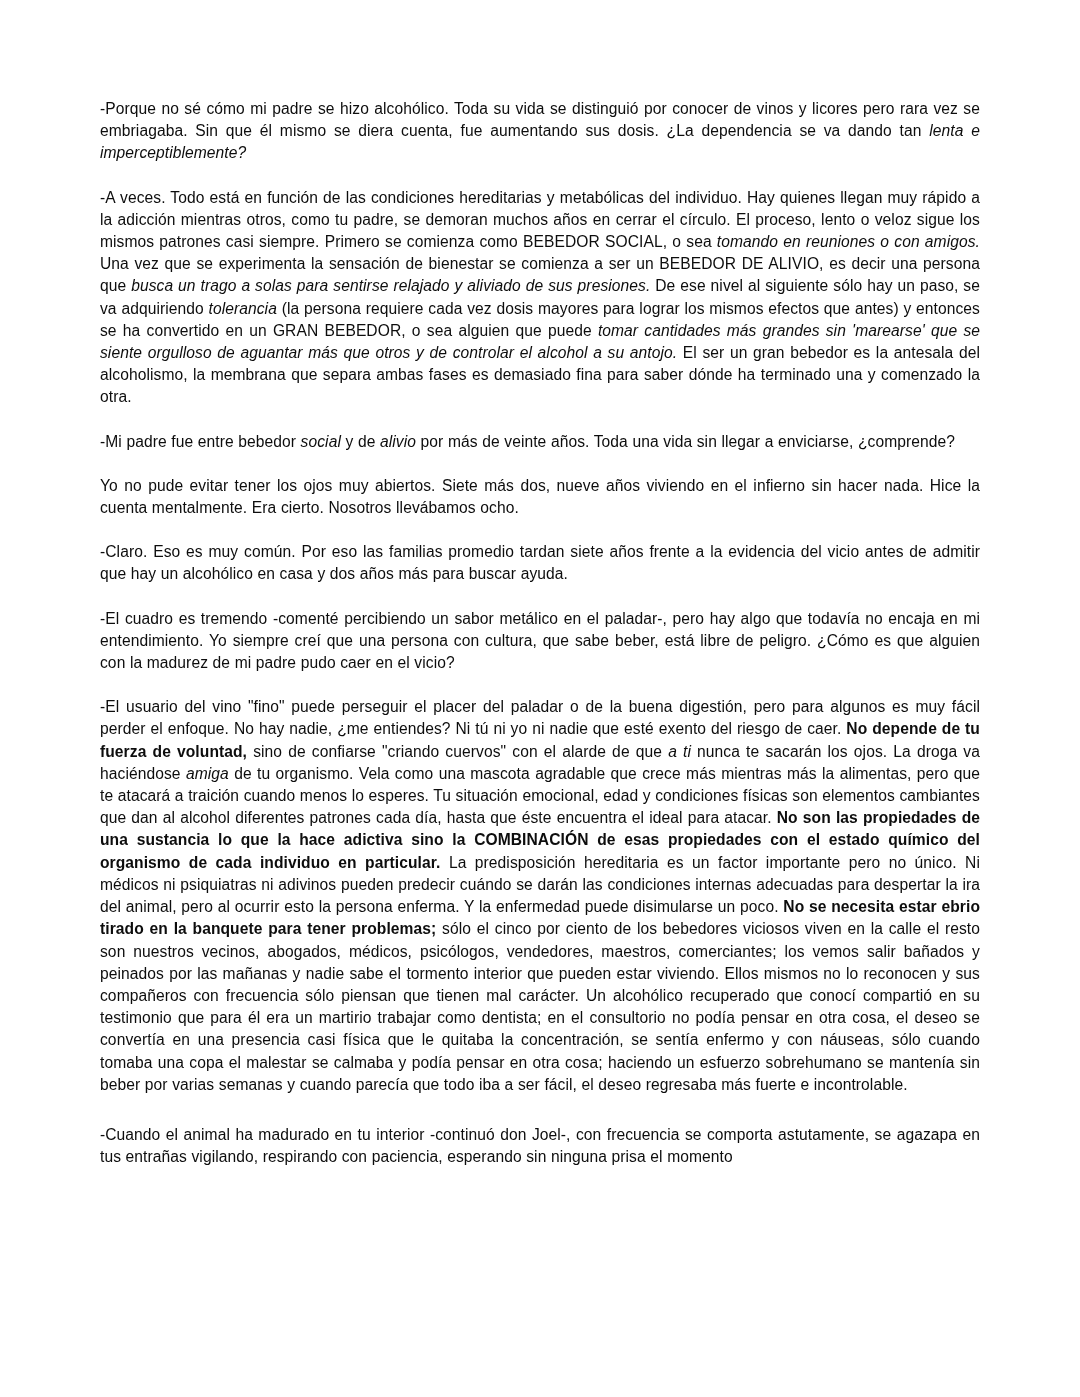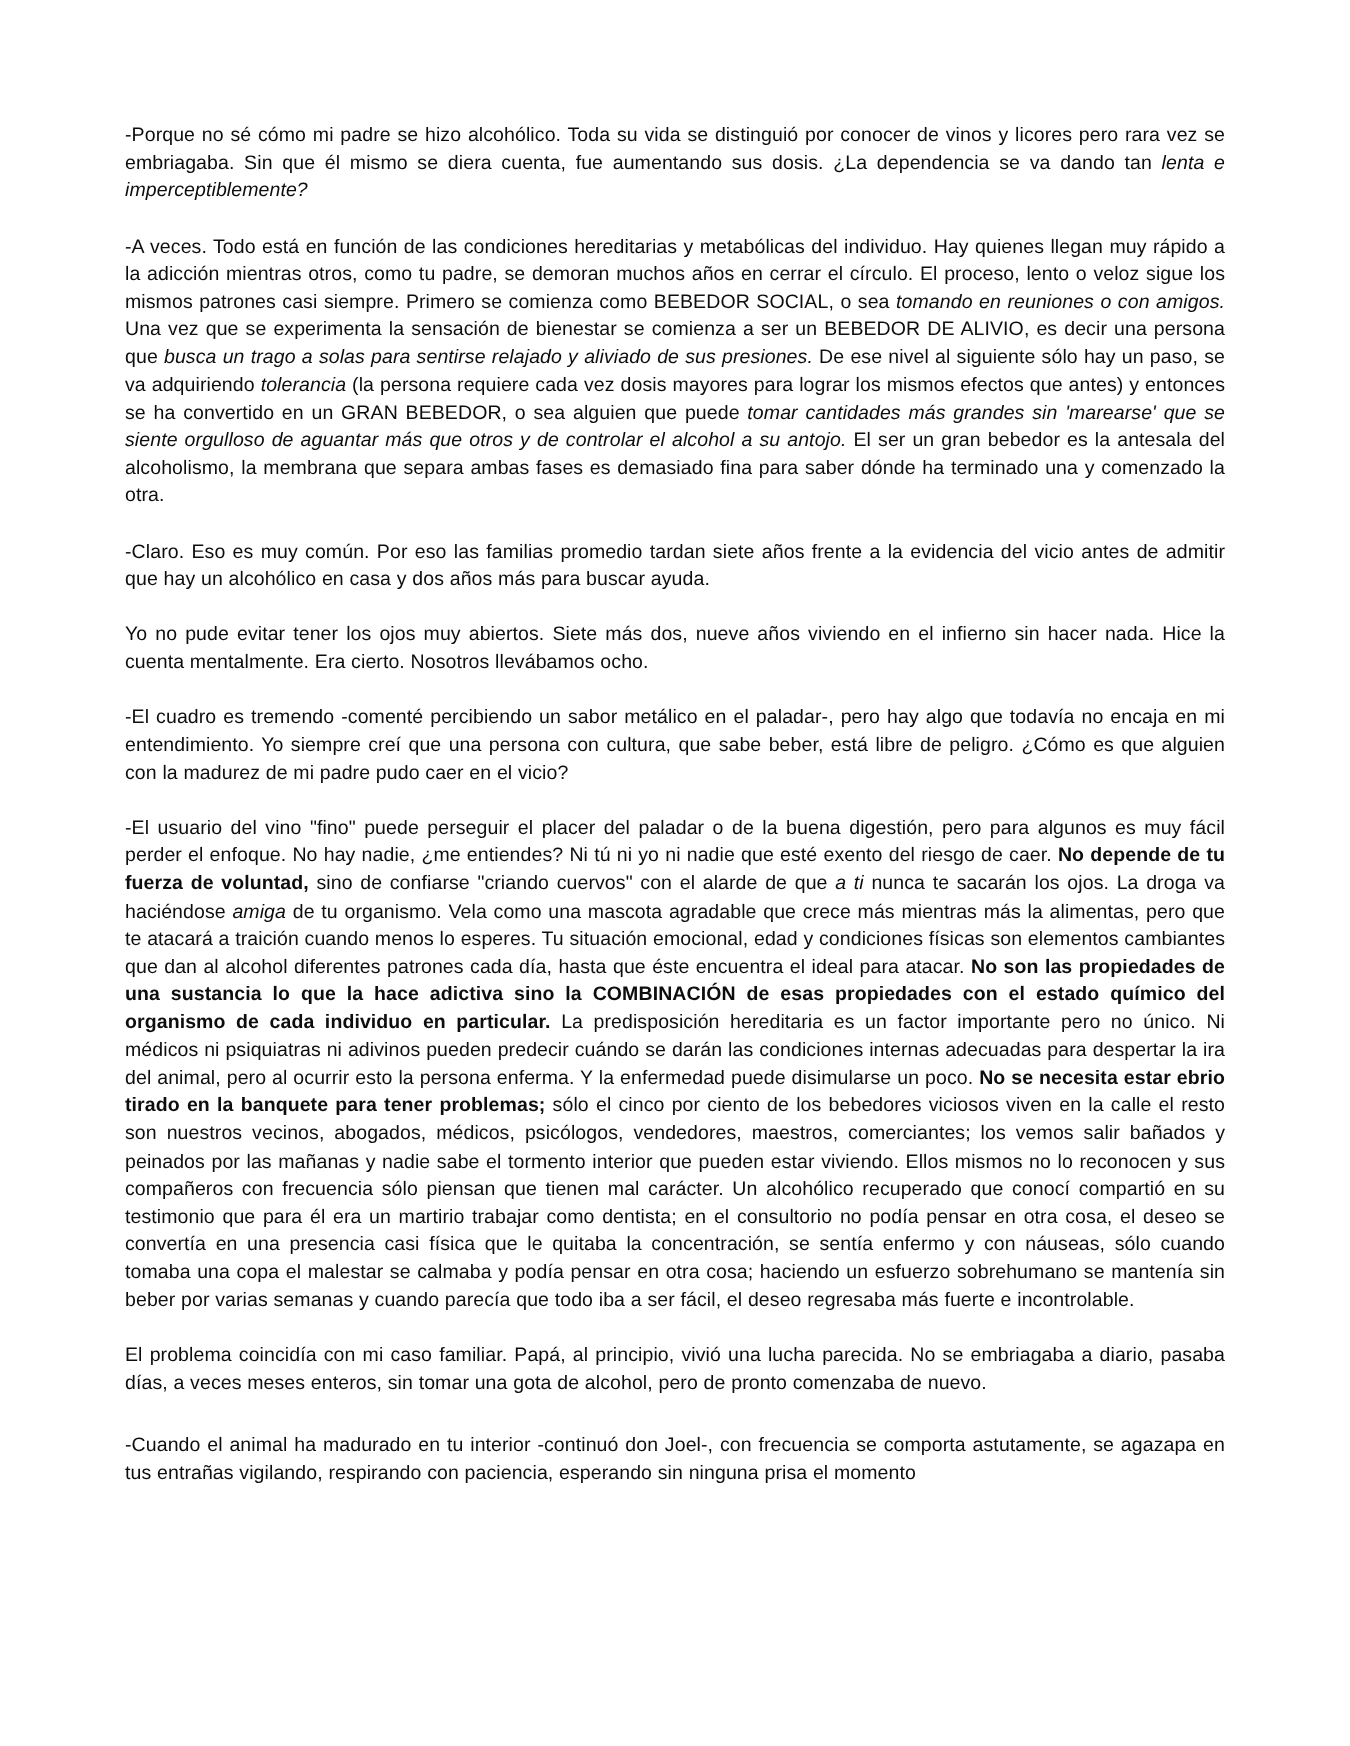--- a/index.html
+++ b/index.html
@@ -43,20 +43,20 @@
   em { font-style: italic; }
   strong { font-weight: bold; }
 </style>
 </head>
 <body>
 
 <div class="page">
   <div class="doc-body">
       <p class="para"><span>-Porque no sé cómo mi padre se hizo alcohólico. Toda su vida se distinguió por conocer de vinos y licores pero rara vez se embriagaba. Sin que él mismo se diera cuenta, fue aumentando sus dosis. ¿La dependencia se va dando tan </span><em>lenta e imperceptiblemente?</em></p>
       <p class="para"><span>-A veces. Todo está en función de las condiciones hereditarias y metabólicas del individuo. Hay quienes llegan muy rápido a la adicción mientras otros, como tu padre, se demoran muchos años en cerrar el círculo. El proceso, lento o veloz sigue los mismos patrones casi siempre. Primero se comienza como BEBEDOR SOCIAL, o sea </span><em>tomando en reuniones o con amigos.</em><span> Una vez que se experimenta la sensación de bienestar se comienza a ser un BEBEDOR DE ALIVIO, es decir una persona que </span><em>busca un trago a solas para sentirse relajado y aliviado de sus presiones.</em><span> De ese nivel al siguiente sólo hay un paso, se va adquiriendo </span><em>tolerancia</em><span> (la persona requiere cada vez dosis mayores para lograr los mismos efectos que antes) y entonces se ha convertido en un GRAN BEBEDOR, o sea alguien que puede </span><em>tomar cantidades más grandes sin 'marearse' que se siente orgulloso de aguantar más que otros y de controlar el alcohol a su antojo.</em><span> El ser un gran bebedor es la antesala del alcoholismo, la membrana que separa ambas fases es demasiado fina para saber dónde ha terminado una y comenzado la otra.</span></p>
+      <p class="para"><span>-Mi padre fue entre bebedor </span><em>social</em><span> y de </span><em>alivio</em><span> por más de veinte años. Toda una vida sin llegar a enviciarse, ¿comprende?</span></p>
+      <p class="para"><span>Yo no pude evitar tener los ojos muy abiertos. Siete más dos, nueve años viviendo en el infierno sin hacer nada. Hice la cuenta mentalmente. Era cierto. Nosotros llevábamos ocho.</span></p>
       <p class="para"><span>-Claro. Eso es muy común. Por eso las familias promedio tardan siete años frente a la evidencia del vicio antes de admitir que hay un alcohólico en casa y dos años más para buscar ayuda.</span></p>
-      <p class="para"><span>Yo no pude evitar tener los ojos muy abiertos. Siete más dos, nueve años viviendo en el infierno sin hacer nada. Hice la cuenta mentalmente. Era cierto. Nosotros llevábamos ocho.</span></p>
       <p class="para"><span>-El cuadro es tremendo -comenté percibiendo un sabor metálico en el paladar-, pero hay algo que todavía no encaja en mi entendimiento. Yo siempre creí que una persona con cultura, que sabe beber, está libre de peligro. ¿Cómo es que alguien con la madurez de mi padre pudo caer en el vicio?</span></p>
       <p class="para"><span>-El usuario del vino "fino" puede perseguir el placer del paladar o de la buena digestión, pero para algunos es muy fácil perder el enfoque. No hay nadie, ¿me entiendes? Ni tú ni yo ni nadie que esté exento del riesgo de caer. </span><strong>No depende de tu fuerza de voluntad,</strong><span> sino de confiarse "criando cuervos" con el alarde de que </span><em>a ti</em><span> nunca te sacarán los ojos. La droga va haciéndose </span><em>amiga</em><span> de tu organismo. Vela como una mascota agradable que crece más mientras más la alimentas, pero que te atacará a traición cuando menos lo esperes. Tu situación emocional, edad y condiciones físicas son elementos cambiantes que dan al alcohol diferentes patrones cada día, hasta que éste encuentra el ideal para atacar. </span><strong>No son las propiedades de una sustancia lo que la hace adictiva sino la COMBINACIÓN de esas propiedades con el estado químico del organismo de cada individuo en particular.</strong><span> La predisposición hereditaria es un factor importante pero no único. Ni médicos ni psiquiatras ni adivinos pueden predecir cuándo se darán las condiciones internas adecuadas para despertar la ira del animal, pero al ocurrir esto la persona enferma. Y la enfermedad puede disimularse un poco. </span><strong>No se necesita estar ebrio tirado en la banquete para tener problemas;</strong><span> sólo el cinco por ciento de los bebedores viciosos viven en la calle el resto son nuestros vecinos, abogados, médicos, psicólogos, vendedores, maestros, comerciantes; los vemos salir bañados y peinados por las mañanas y nadie sabe el tormento interior que pueden estar viviendo. Ellos mismos no lo reconocen y sus compañeros con frecuencia sólo piensan que tienen mal carácter. Un alcohólico recuperado que conocí compartió en su testimonio que para él era un martirio trabajar como dentista; en el consultorio no podía pensar en otra cosa, el deseo se convertía en una presencia casi física que le quitaba la concentración, se sentía enfermo y con náuseas, sólo cuando tomaba una copa el malestar se calmaba y podía pensar en otra cosa; haciendo un esfuerzo sobrehumano se mantenía sin beber por varias semanas y cuando parecía que todo iba a ser fácil, el deseo regresaba más fuerte e incontrolable.</span></p>
-      <p class="para"><span>El problema coincidía con mi caso familiar. Papá, al principio, vivió una lucha parecida. No se embriagaba a diario, pasaba días, a veces meses enteros, sin tomar una gota de alcohol, pero de pronto comenzaba de nuevo.</span></p>
       <p class="para"><span>-Cuando el animal ha madurado en tu interior -continuó don Joel-, con frecuencia se comporta astutamente, se agazapa en tus entrañas vigilando, respirando con paciencia, esperando sin ninguna prisa el momento</span></p>
     </div>
 </div>
 
 </body></html>

